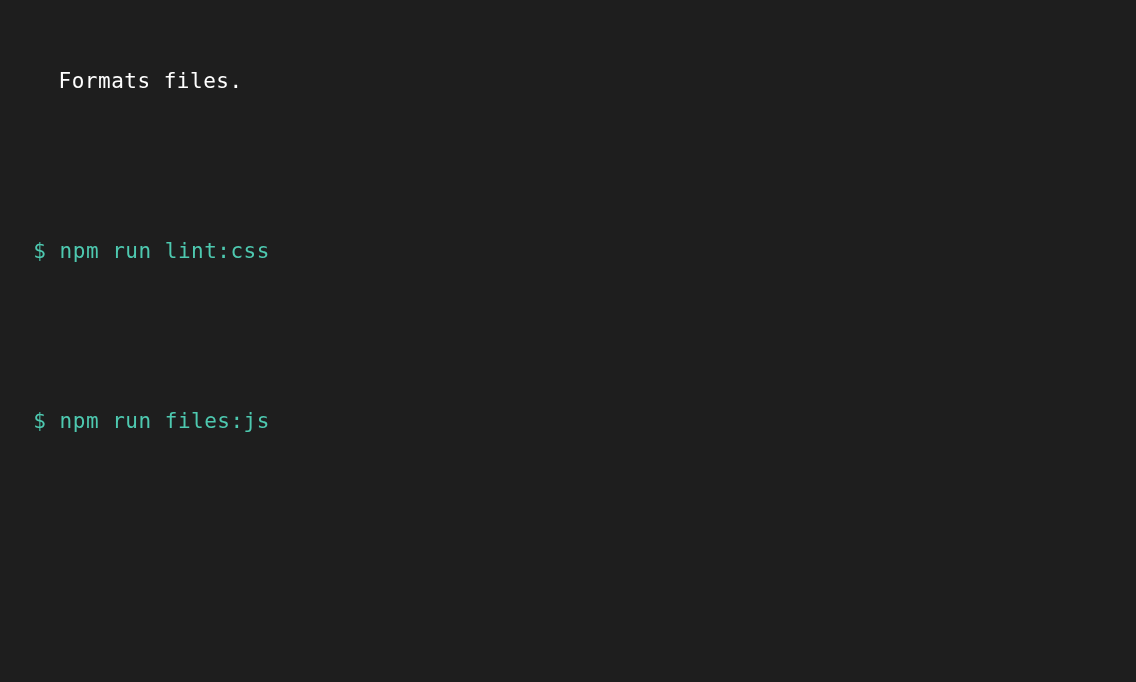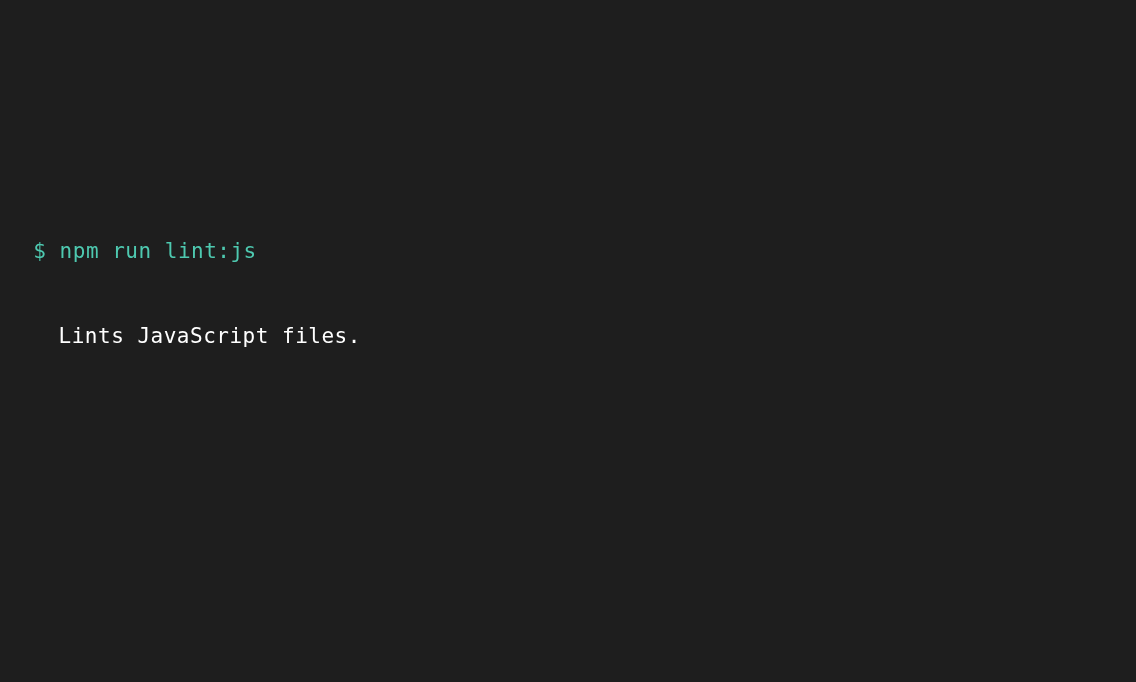--- a/index.html
+++ b/index.html
@@ -40,24 +40,25 @@
       padding-left: 2ch;
     }
     .indent2 {
       padding-left: 4ch;
     }
   </style>
 </head>
 <body>
 
 <div class="terminal-output">
+  <span class="line indent2"><span class="desc-text">Formats files.</span></span>
   <span class="line"> </span>
+  <span class="line indent1"><span class="cmd-prompt">$</span> <span class="cmd-text">npm run lint:css</span></span>
   <span class="line"> </span>
-  <span class="line indent1"><span class="cmd-prompt">$</span> <span class="cmd-text">npm run lint:js</span></span>
-  <span class="line indent2"><span class="desc-text">Lints JavaScript files.</span></span>
+  <span class="line indent1"><span class="cmd-prompt">$</span> <span class="cmd-text">npm run files:js</span></span>
   <span class="line"> </span>
   
   
   
   
   
   
   
   
   

